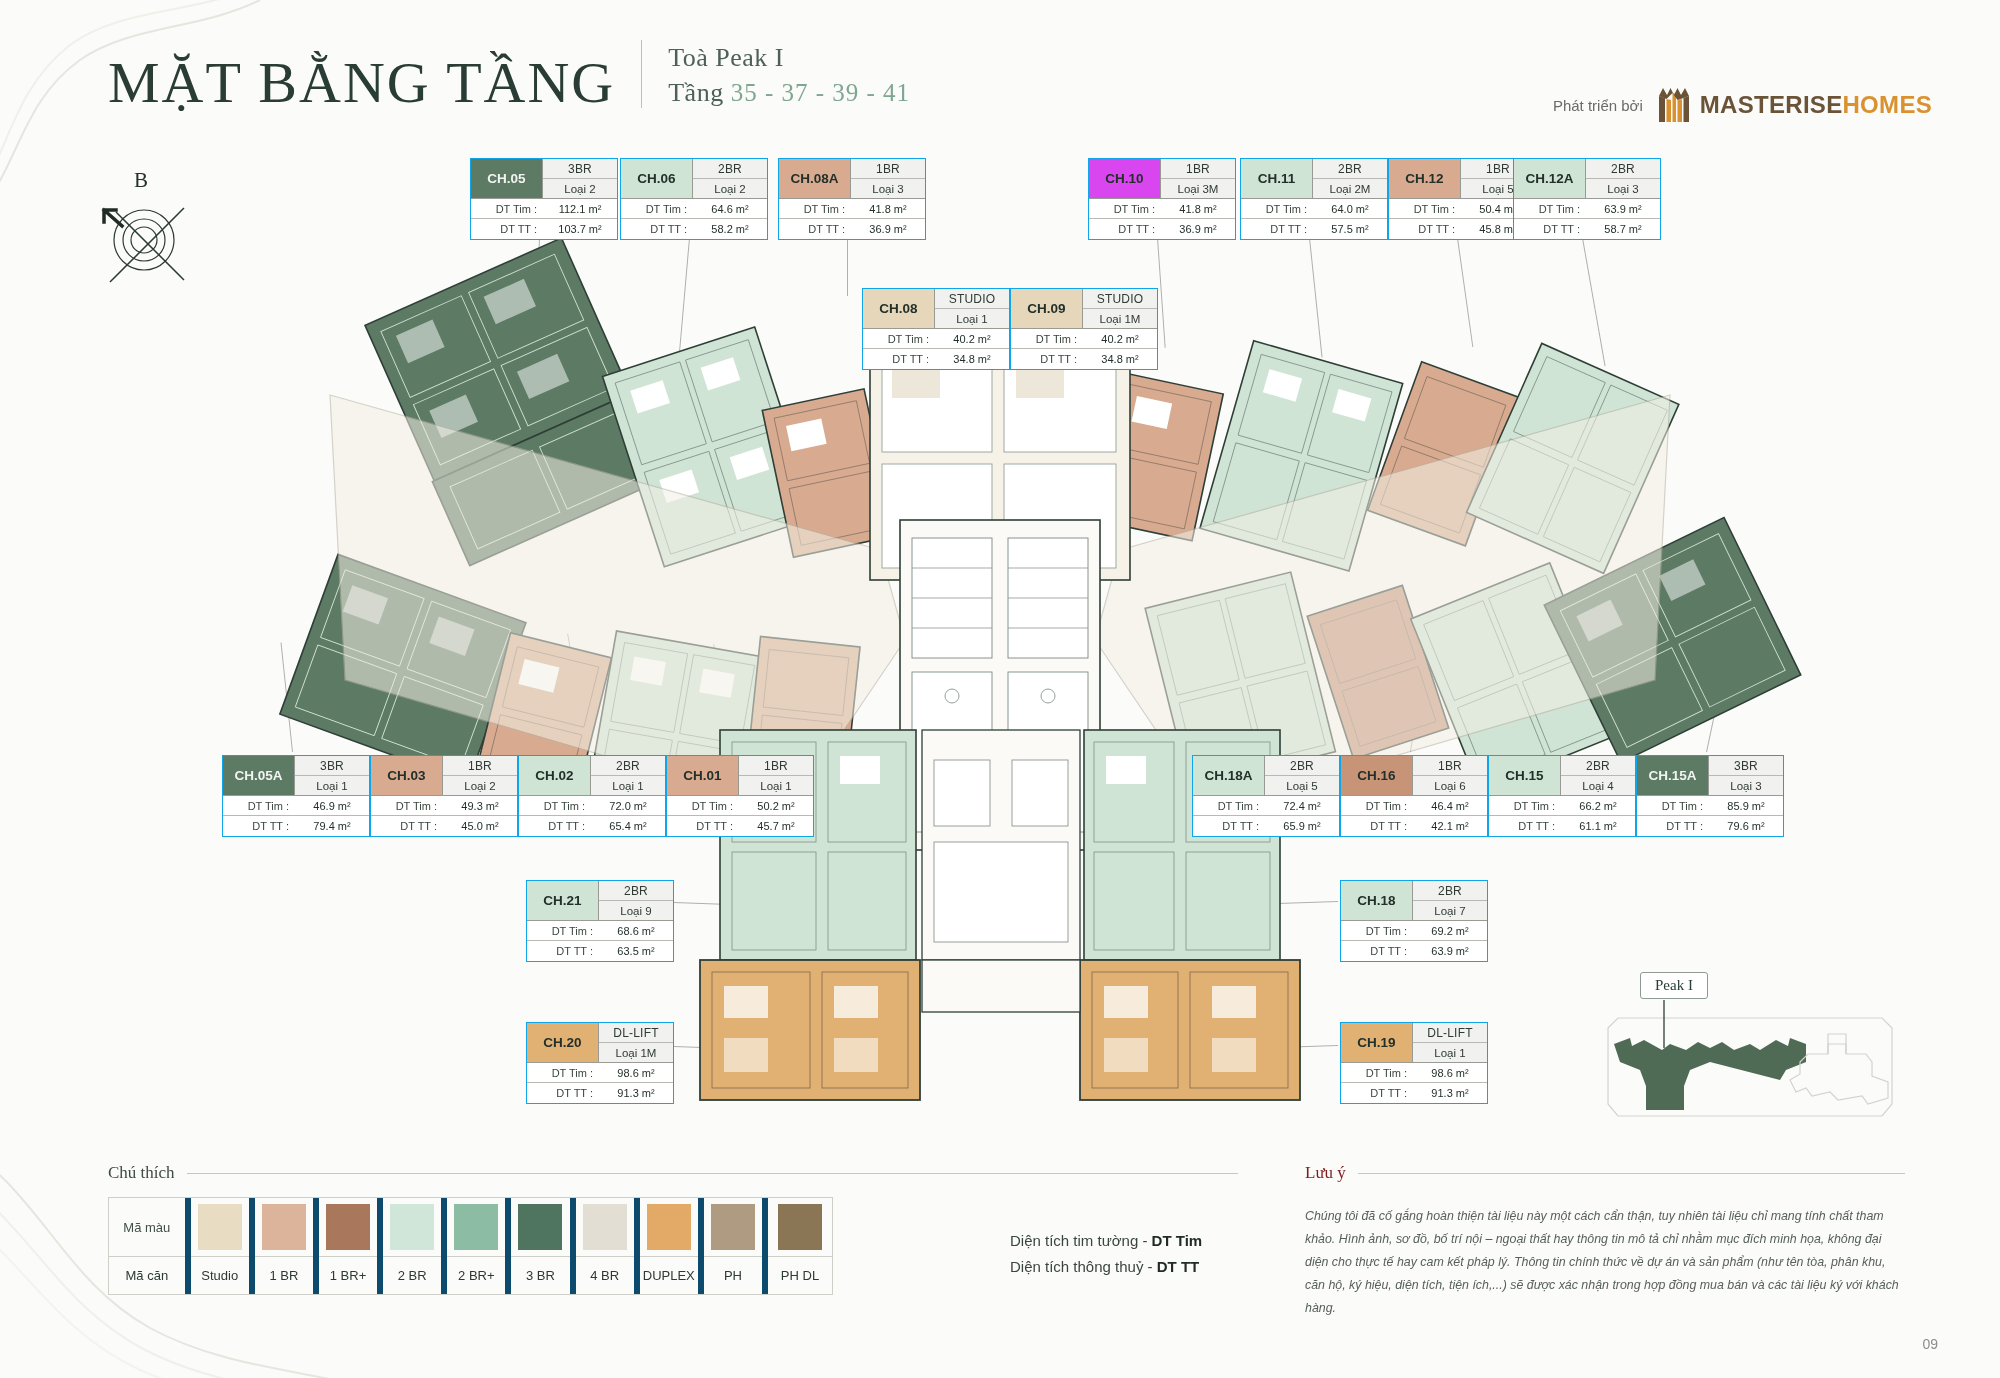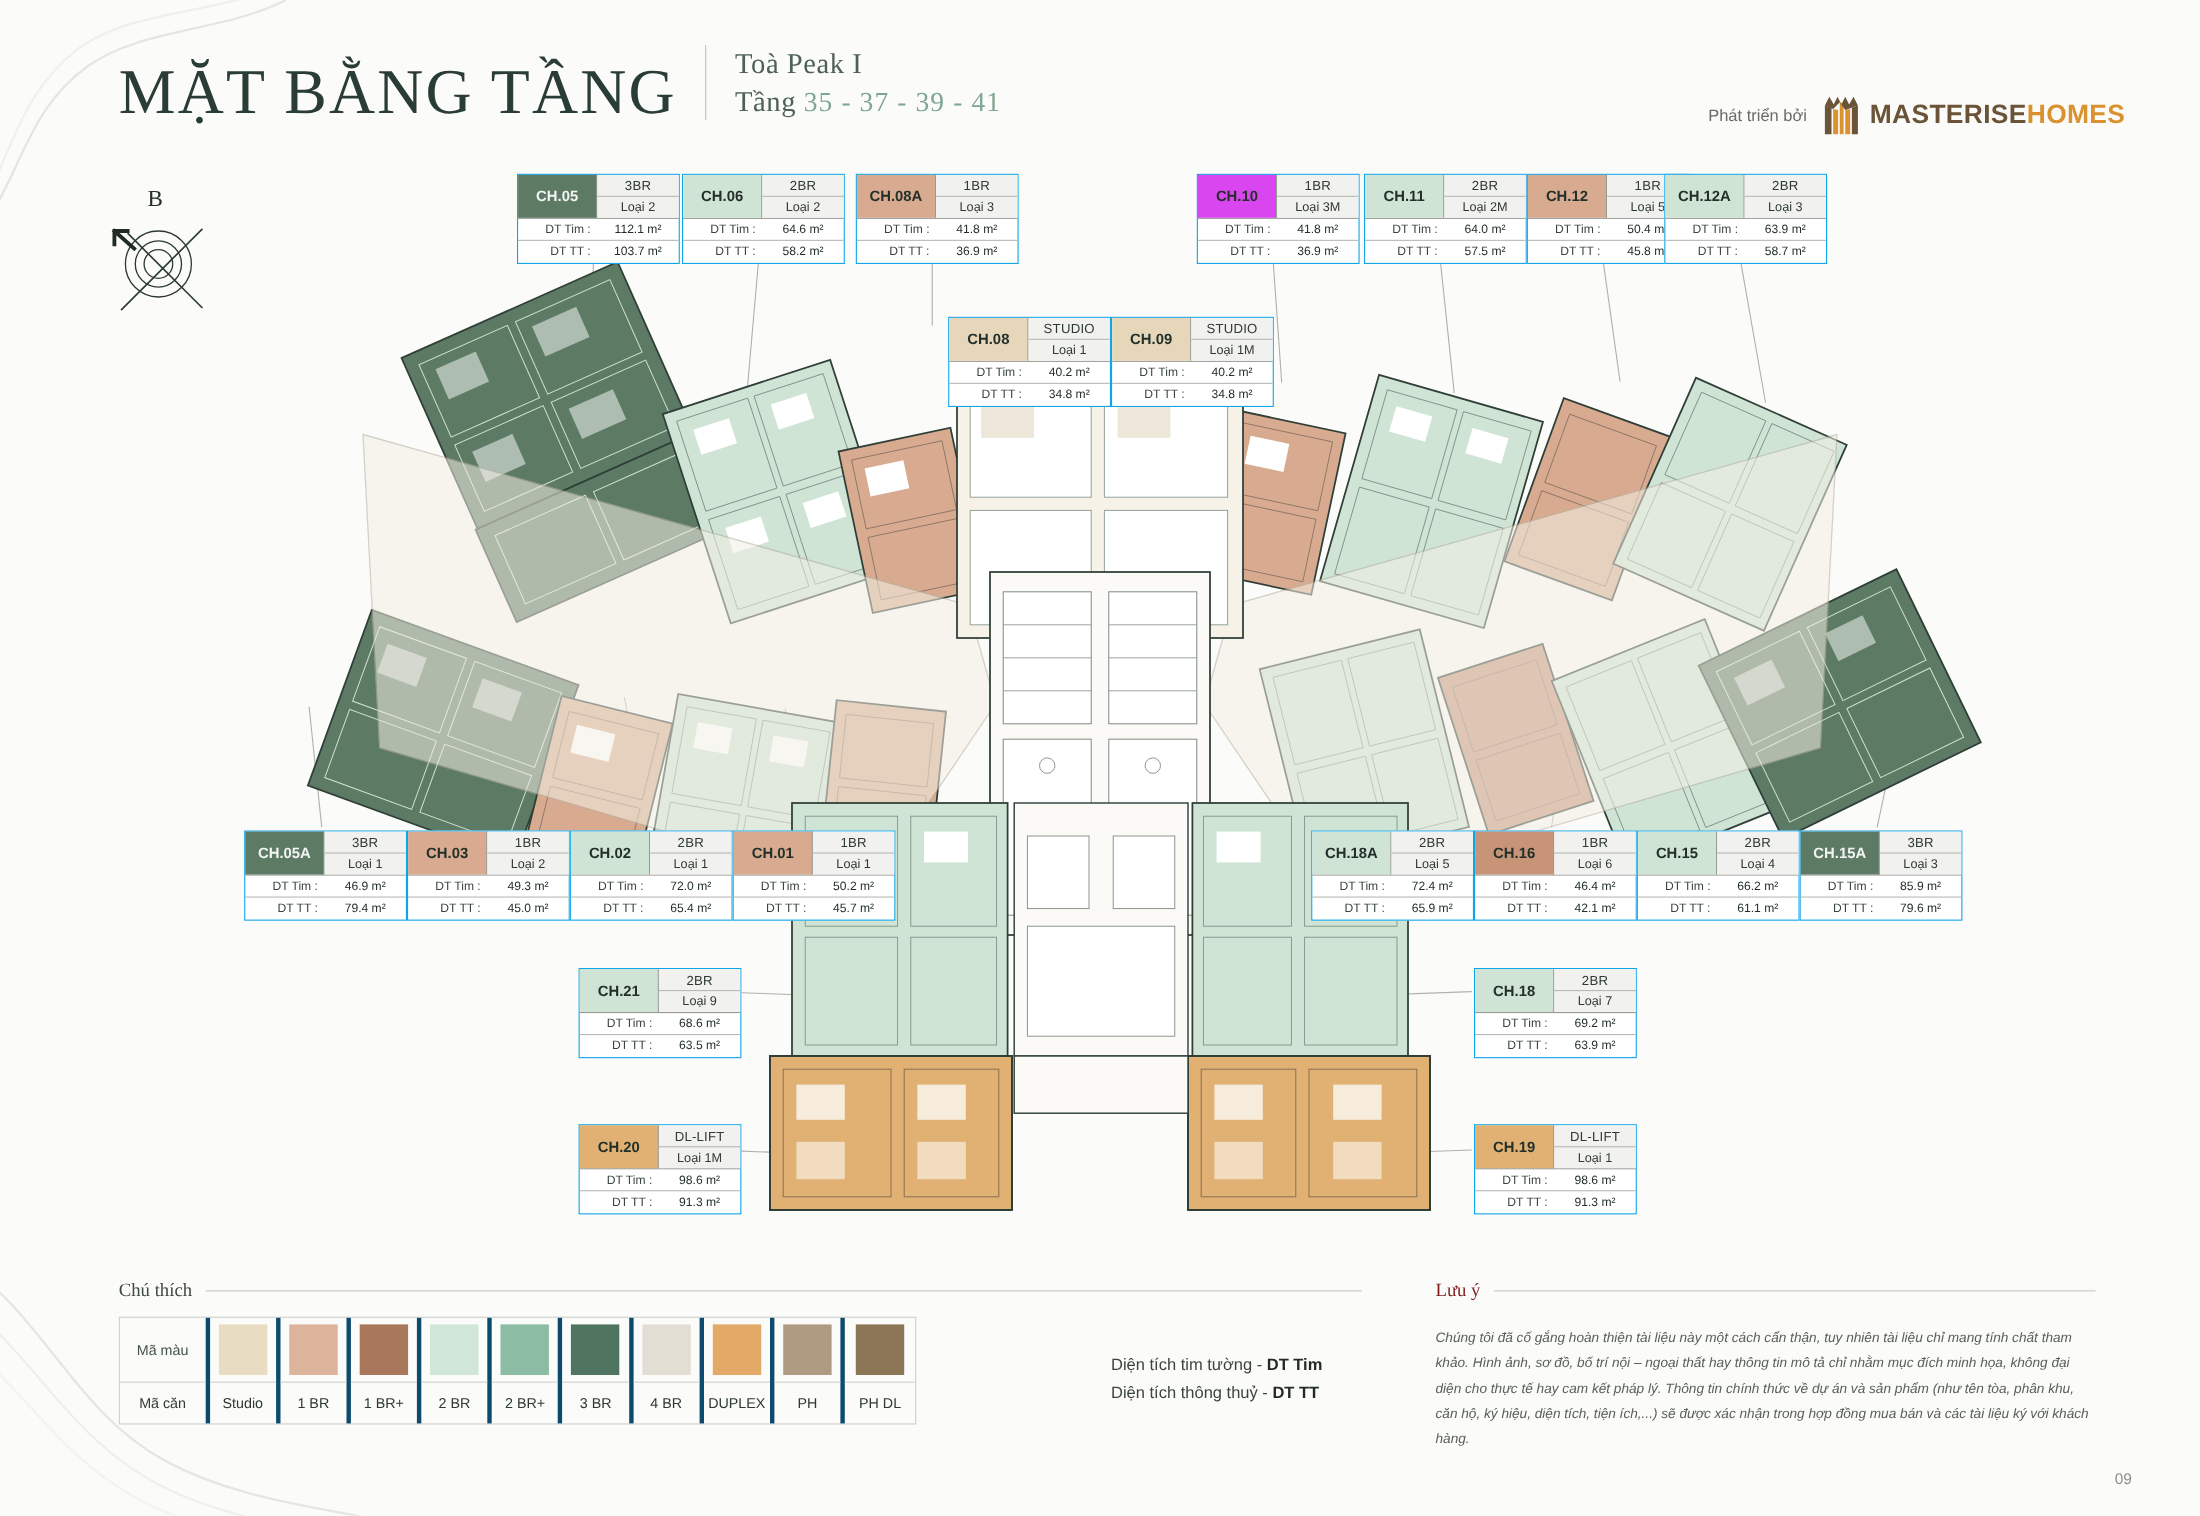--- a/index.html
+++ b/index.html
@@ -81,21 +81,21 @@
 
   
   .plan { position: absolute; left: 0; top: 120px; width: 2000px; height: 1010px; z-index: 3; }
 
   
   .legend { position: absolute; left: 108px; top: 1163px; width: 1130px; }
   .legend-head { display: flex; align-items: center; gap: 12px; }
   .legend-head .lt { font-size: 17px; color: #3e4b44; font-family: "Liberation Serif", serif; }
   .legend-head .lline { flex: 1; height: 1px; background: #c7c7c2; }
   .legend-table { margin-top: 14px; display: flex; border: 1px solid #cfcfca; width: 725px; }
-  .legend-col { border-right: 4px solid #0c4a6e; display: flex; flex-direction: column; }
+  .legend-col { border-right: 6px solid #0c4a6e; display: flex; flex-direction: column; }
   .legend-col:last-child { border-right: none; }
   .legend-col.head { width: 84px; }
   .legend-col.swatchcol { width: 66px; }
   .legend-cell-top {
     height: 58px; display: flex; align-items: center; justify-content: center;
     font-size: 13px; color: #42504a; padding: 6px;
   }
   .legend-cell-bot {
     height: 38px; display: flex; align-items: center; justify-content: center;
     font-size: 13px; color: #2d3a33; border-top: 1px solid #cfcfca; white-space: nowrap;
@@ -865,15 +865,31 @@
   </div>
 
   <div class="note">
     <div class="note-head">
       <span class="lt">Lưu ý</span>
       <span class="lline"></span>
     </div>
     <div class="note-body">Chúng tôi đã cố gắng hoàn thiện tài liệu này một cách cẩn thận, tuy nhiên tài liệu chỉ mang tính chất tham khảo. Hình ảnh, sơ đồ, bố trí nội – ngoại thất hay thông tin mô tả chỉ nhằm mục đích minh họa, không đại diện cho thực tế hay cam kết pháp lý. Thông tin chính thức về dự án và sản phẩm (như tên tòa, phân khu, căn hộ, ký hiệu, diện tích, tiện ích,...) sẽ được xác nhận trong hợp đồng mua bán và các tài liệu ký với khách hàng.</div>
   </div>
 
+  <div class="keymap">
+    <div class="keymap-label">Peak I</div>
+    <svg width="300" height="130" viewBox="0 0 300 130">
+      <path d="M8 28 L18 18 L282 18 L292 28 L292 104 L282 116 L18 116 L8 104 Z" fill="none" stroke="#d3d3ce" stroke-width="1.2"></path>
+      <line x1="64" y1="0" x2="64" y2="48" stroke="#3c4c44" stroke-width="1.4"></line>
+      <path d="M14 44 L30 38 L32 46 L44 40 L62 50 L70 44 L86 50 L98 42 L110 48 L110 62
+               L90 70 L84 86 L84 110 L46 110 L46 86 L40 70 L20 62 Z" fill="#4f6b55"></path>
+      <path d="M110 48 L122 42 L134 50 L150 44 L160 50 L176 40 L188 46 L190 38 L206 44
+               L206 62 L186 70 L180 80 L110 62 Z" fill="#4f6b55"></path>
+      <path d="M46 110 L46 86 L84 86 L84 110 L72 110 L72 98 L58 98 L58 110 Z" fill="#4f6b55"></path>
+      <path d="M200 62 L208 54 L228 54 L228 44 L246 44 L246 54 L266 54 L272 62 L272 76
+               L288 82 L288 98 L268 104 L262 96 L238 100 L230 92 L212 96 L206 88 L196 92
+               L190 80 L200 74 Z" fill="none" stroke="#d3d3ce" stroke-width="1.2"></path>
+      <path d="M228 54 L228 34 L246 34 L246 54" fill="none" stroke="#d3d3ce" stroke-width="1.2"></path>
+    </svg>
+  </div>
 
   <div class="pagenum">09</div>
 </div>
 
 </body></html>

